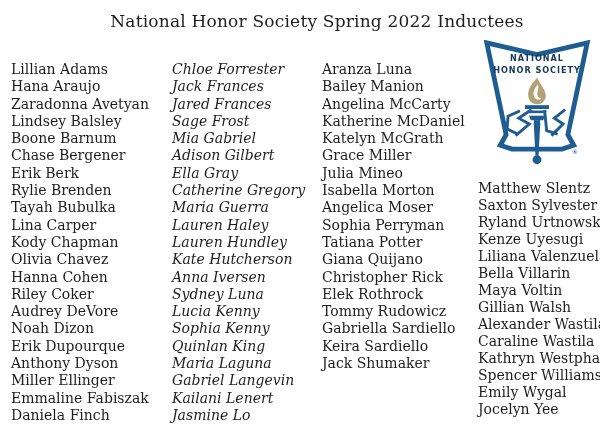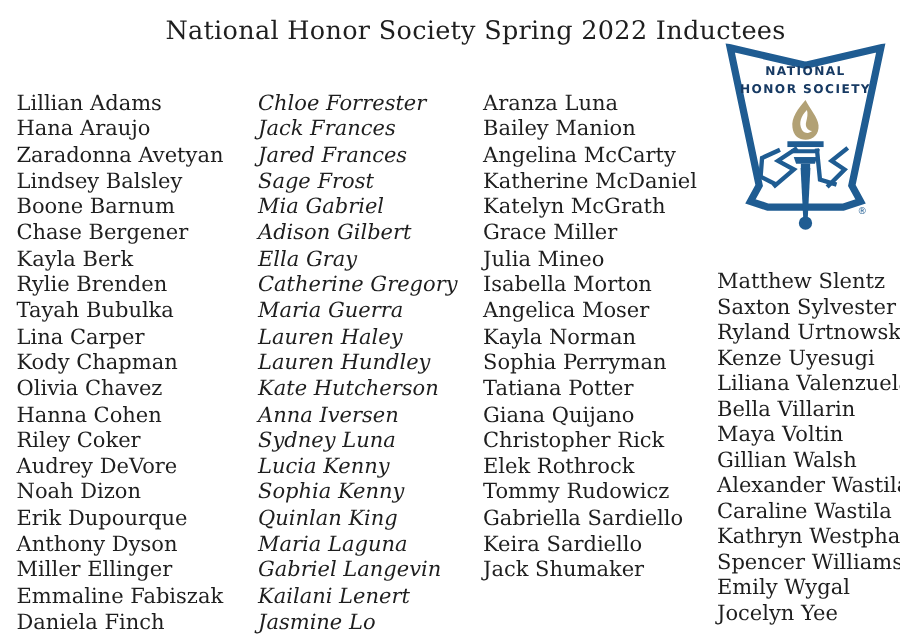--- a/index.html
+++ b/index.html
@@ -23,21 +23,21 @@
     font-size: 14px; line-height: 17.3px;
     white-space: nowrap;
   }
   .col-1 { left: 11px; }
   .col-2 { left: 172px; font-style: italic; }
   .col-3 { left: 322px; }
   .col-4 { left: 478px; top: 180px; line-height: 17px; }
 
   .name { height: auto; }
 
-  .logo-wrap { position: absolute; left: 481px; top: 29px; width: 112px; }
+  .logo-wrap { position: absolute; left: 481px; top: 40px; width: 112px; }
   .logo-wrap svg { display: block; width: 112px; height: auto; }
 
   .ks-outline { fill: var(--white, #fff); stroke: var(--blue, #1f5c92); stroke-width: 5; stroke-linejoin: miter; }
   .ks-text { fill: var(--navy, #173a63); font-family: "DejaVu Sans", sans-serif; font-weight: bold; letter-spacing: 1px; }
   .flame { fill: var(--gold, #b2a175); }
   .flame-swirl { fill: var(--white, #ffffff); }
   .torch { fill: var(--blue, #1f5c92); }
   .torch-band { fill: var(--white, #ffffff); }
   .glyph { fill: none; stroke: var(--blue, #1f5c92); stroke-width: 3; stroke-linecap: square; }
   .reg { fill: var(--blue, #1f5c92); font-family: "DejaVu Sans", sans-serif; }
@@ -49,21 +49,21 @@
 
   <h1 class="title">National Honor Society Spring 2022 Inductees</h1>
 
   <div class="col col-1">
       <div class="name">Lillian Adams</div>
       <div class="name">Hana Araujo</div>
       <div class="name">Zaradonna Avetyan</div>
       <div class="name">Lindsey Balsley</div>
       <div class="name">Boone Barnum</div>
       <div class="name">Chase Bergener</div>
-      <div class="name">Kayla Berk</div>
+      <div class="name">Erik Berk</div>
       <div class="name">Rylie Brenden</div>
       <div class="name">Tayah Bubulka</div>
       <div class="name">Lina Carper</div>
       <div class="name">Kody Chapman</div>
       <div class="name">Olivia Chavez</div>
       <div class="name">Hanna Cohen</div>
       <div class="name">Riley Coker</div>
       <div class="name">Audrey DeVore</div>
       <div class="name">Noah Dizon</div>
       <div class="name">Erik Dupourque</div>
@@ -98,21 +98,20 @@
   <div class="col col-3">
       <div class="name">Aranza Luna</div>
       <div class="name">Bailey Manion</div>
       <div class="name">Angelina McCarty</div>
       <div class="name">Katherine McDaniel</div>
       <div class="name">Katelyn McGrath</div>
       <div class="name">Grace Miller</div>
       <div class="name">Julia Mineo</div>
       <div class="name">Isabella Morton</div>
       <div class="name">Angelica Moser</div>
-      <div class="name">Kayla Norman</div>
       <div class="name">Sophia Perryman</div>
       <div class="name">Tatiana Potter</div>
       <div class="name">Giana Quijano</div>
       <div class="name">Christopher Rick</div>
       <div class="name">Elek Rothrock</div>
       <div class="name">Tommy Rudowicz</div>
       <div class="name">Gabriella Sardiello</div>
       <div class="name">Keira Sardiello</div>
       <div class="name">Jack Shumaker</div>
     </div>

